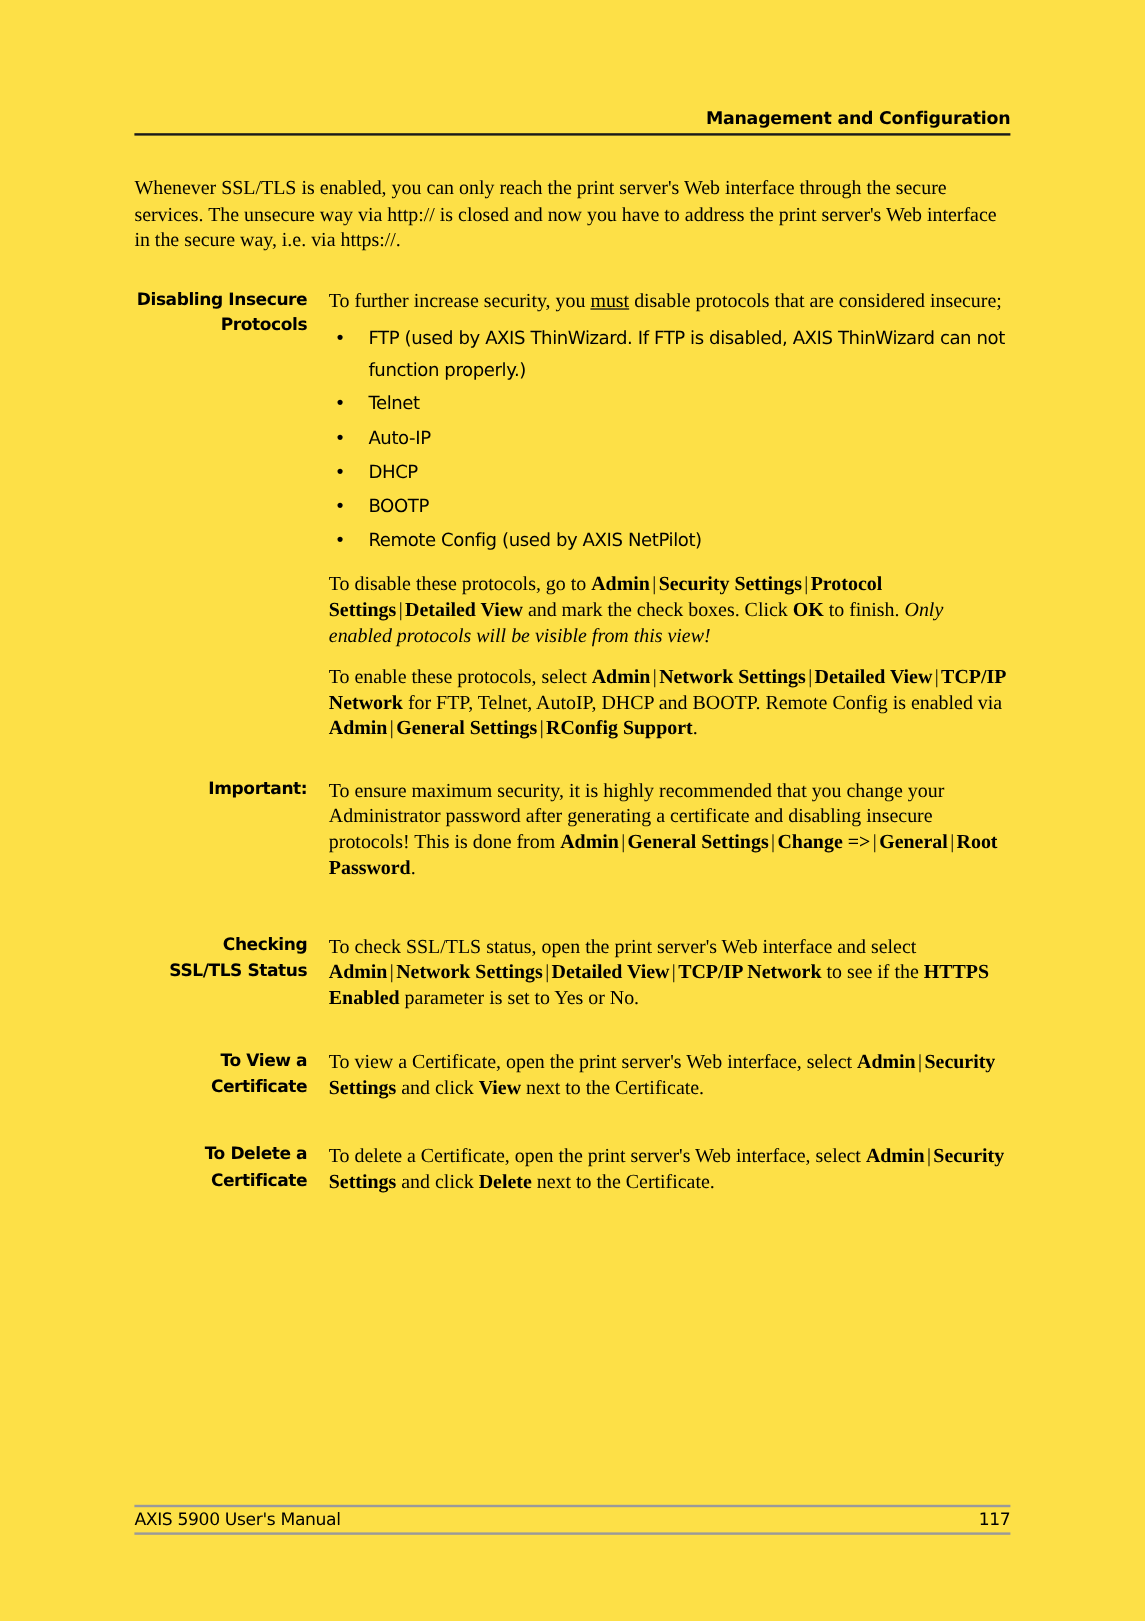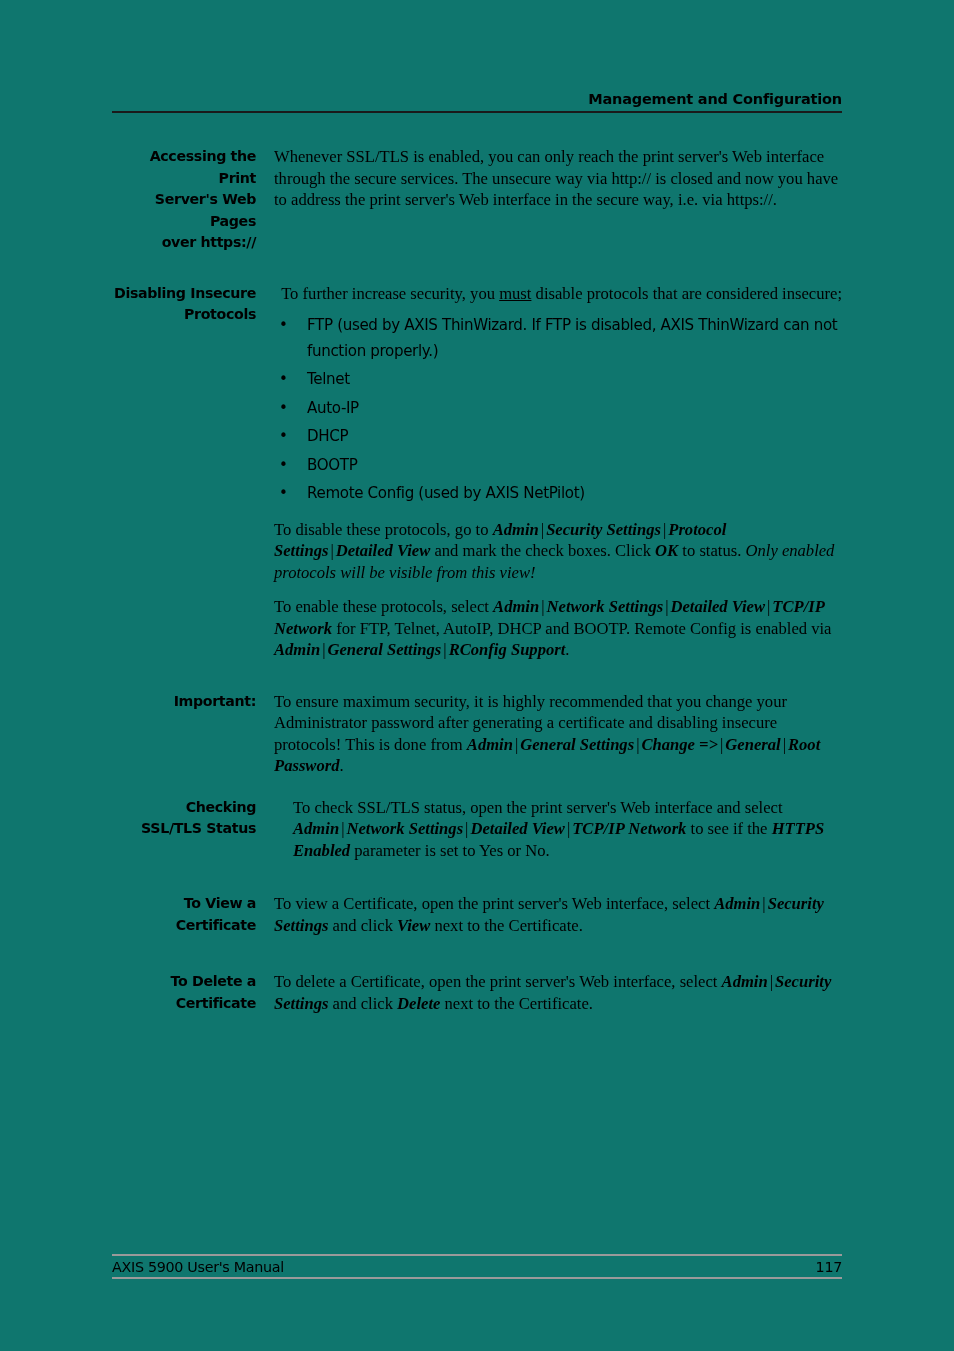--- a/index.html
+++ b/index.html
@@ -5,21 +5,21 @@
 <style>
   html, body {
     margin: 0;
     padding: 0;
     background: #ffffff;
   }
   .page {
     position: relative;
     width: 954px;
     height: 1351px;
-    background: #0f766e;
+    background: #fde047;
     overflow: hidden;
     font-family: "Liberation Serif", "DejaVu Serif", serif;
     color: #000000;
   }
 
   
   .header {
     position: absolute;
     left: 112px;
     top: 92px;
@@ -72,23 +72,23 @@
     font-size: 16.6px;
     line-height: 21.5px;
     color: #000;
   }
   .body-col p {
     margin: 0 0 13px 0;
   }
   .body-col p:last-child {
     margin-bottom: 0;
   }
-  .tight { margin-bottom: 0 !important; text-align: right; }
-
-  b, .bold { font-weight: bold; font-style: italic; }
+  .tight { margin-bottom: 0 !important; }
+
+  b, .bold { font-weight: bold; }
   i, .ital { font-style: italic; }
   u, .uline { text-decoration: underline; }
   .bar { font-weight: normal; padding: 0 2px; }
 
   
   ul.bullets {
     list-style: none;
     margin: 9px 0 12px 0;
     padding: 0;
   }
@@ -107,21 +107,21 @@
     left: 5px;
     top: 0;
     font-size: 15px;
     line-height: 25.5px;
   }
 
   
   .sec-accessing { margin-top: 0px; }
   .sec-disabling { margin-top: 29px; }
   .sec-important { margin-top: 30px; }
-  .sec-checking  { margin-top: 20px; gap: 19px; }
+  .sec-checking  { margin-top: 44px; }
   .sec-view      { margin-top: 32px; }
   .sec-delete    { margin-top: 35px; }
 
   
   .footer {
     position: absolute;
     left: 112px;
     bottom: 72px;
     width: 730px;
   }
@@ -147,25 +147,20 @@
 <div class="page">
 
   <div class="header">
     <div class="header-title">Management and Configuration</div>
     <div class="header-rule"></div>
   </div>
 
   <div class="content">
 
     <div class="section sec-accessing">
-      <div class="label-col">
-        <div>Accessing the Print</div>
-        <div>Server's Web Pages</div>
-        <div>over https://</div>
-      </div>
       <div class="body-col">
         <p>Whenever SSL/TLS is enabled, you can only reach the print server's Web interface through the secure services. The unsecure way via http:// is closed and now you have to address the print server's Web interface in the secure way, i.e. via https://.</p>
       </div>
     </div>
 
     <div class="section sec-disabling">
       <div class="label-col">
         <div>Disabling Insecure</div>
         <div>Protocols</div>
       </div>
@@ -175,21 +170,21 @@
 
         <ul class="bullets">
           <li>FTP (used by AXIS ThinWizard. If FTP is disabled, AXIS ThinWizard can not function properly.)</li>
           <li>Telnet</li>
           <li>Auto-IP</li>
           <li>DHCP</li>
           <li>BOOTP</li>
           <li>Remote Config (used by AXIS NetPilot)</li>
         </ul>
 
-        <p><span>To disable these protocols, go to </span><b>Admin</b><span class="bar">|</span><b>Security Settings</b><span class="bar">|</span><b>Protocol Settings</b><span class="bar">|</span><b>Detailed View</b><span> and mark the check boxes. Click </span><b>OK</b><span> to status. </span><i>Only enabled protocols will be visible from this view!</i></p>
+        <p><span>To disable these protocols, go to </span><b>Admin</b><span class="bar">|</span><b>Security Settings</b><span class="bar">|</span><b>Protocol Settings</b><span class="bar">|</span><b>Detailed View</b><span> and mark the check boxes. Click </span><b>OK</b><span> to finish. </span><i>Only enabled protocols will be visible from this view!</i></p>
 
         <p><span>To enable these protocols, select </span><b>Admin</b><span class="bar">|</span><b>Network Settings</b><span class="bar">|</span><b>Detailed View</b><span class="bar">|</span><b>TCP/IP Network</b><span> for FTP, Telnet, AutoIP, DHCP and BOOTP. Remote Config is enabled via </span><b>Admin</b><span class="bar">|</span><b>General Settings</b><span class="bar">|</span><b>RConfig Support</b><span>.</span></p>
       </div>
     </div>
 
     <div class="section sec-important">
       <div class="label-col">
         <div>Important:</div>
       </div>
       <div class="body-col">

